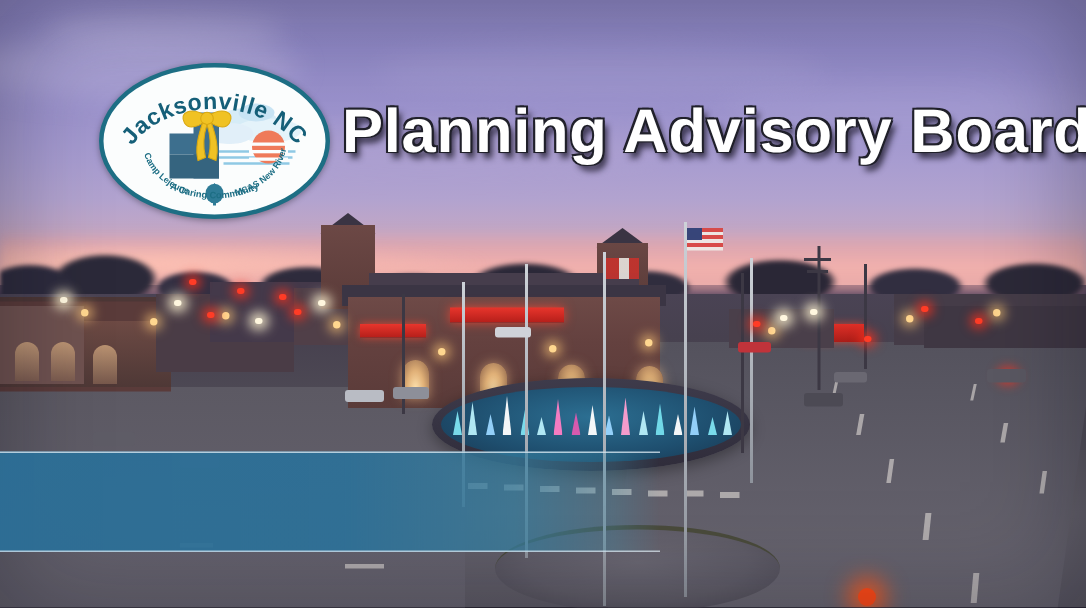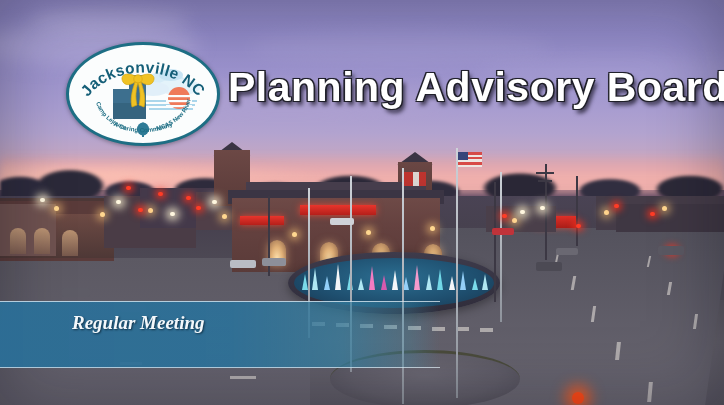--- a/index.html
+++ b/index.html
@@ -513,17 +513,16 @@
           <textPath href="#arcBot" startOffset="50%" text-anchor="middle" id="tp-tag">A Caring Community</textPath>
         </text>
       </svg>
     </div>
   </div>
 
   <div id="title">Planning Advisory Board</div>
 
   <div id="caption">
     <div class="lines">
-      <div>Regular Meeting</div>
     </div>
   </div>
 
 </div>
 
 </body></html>

